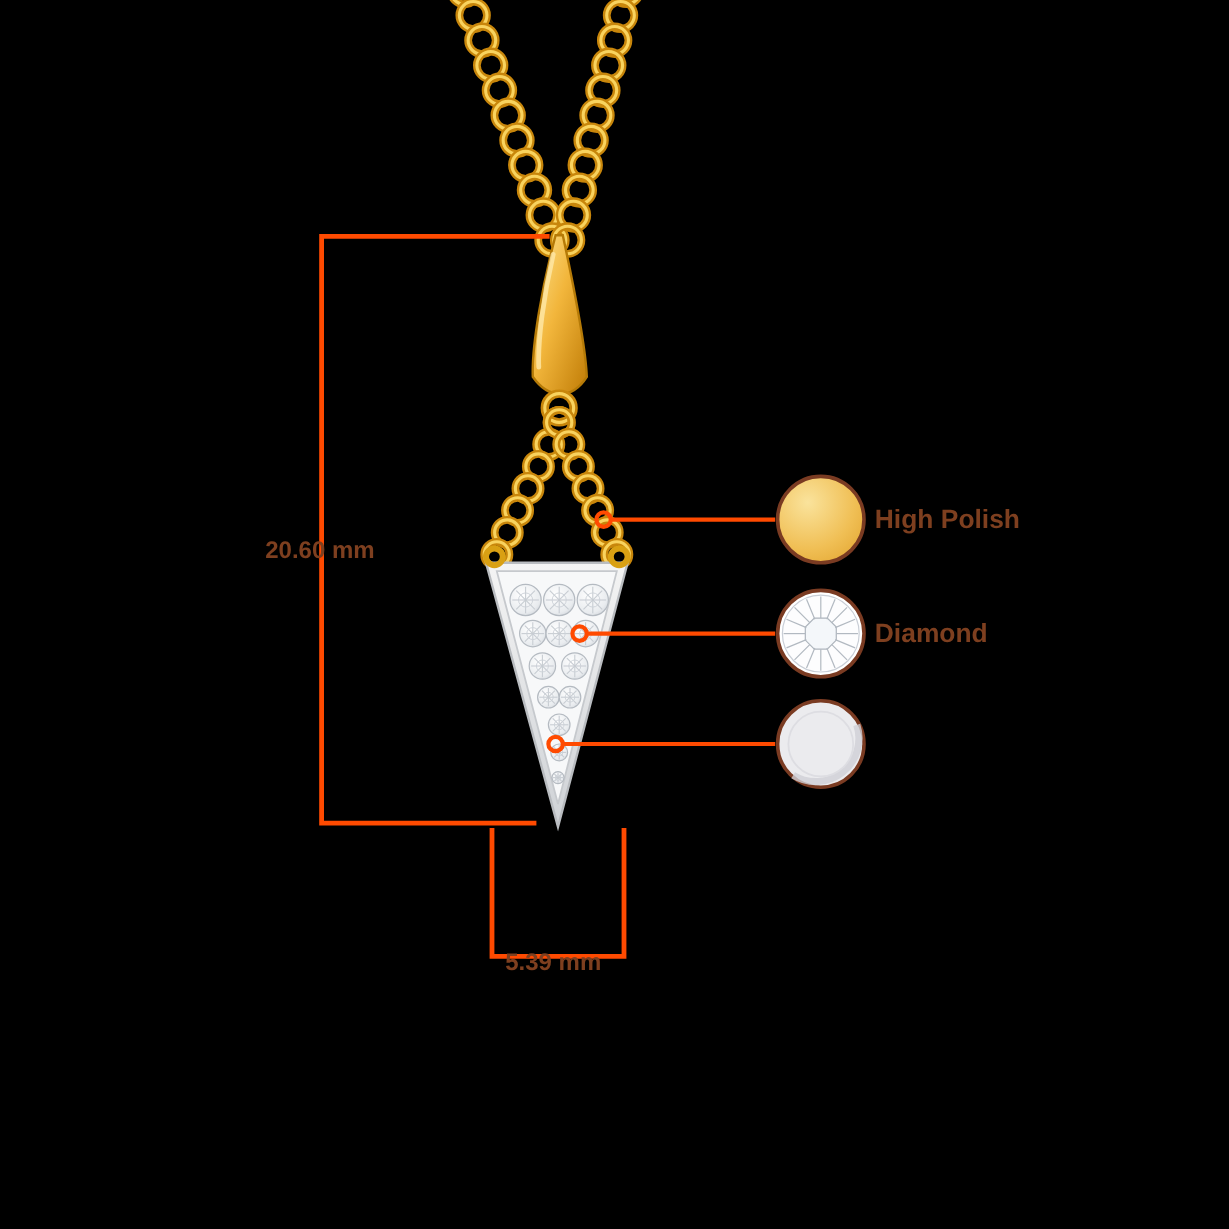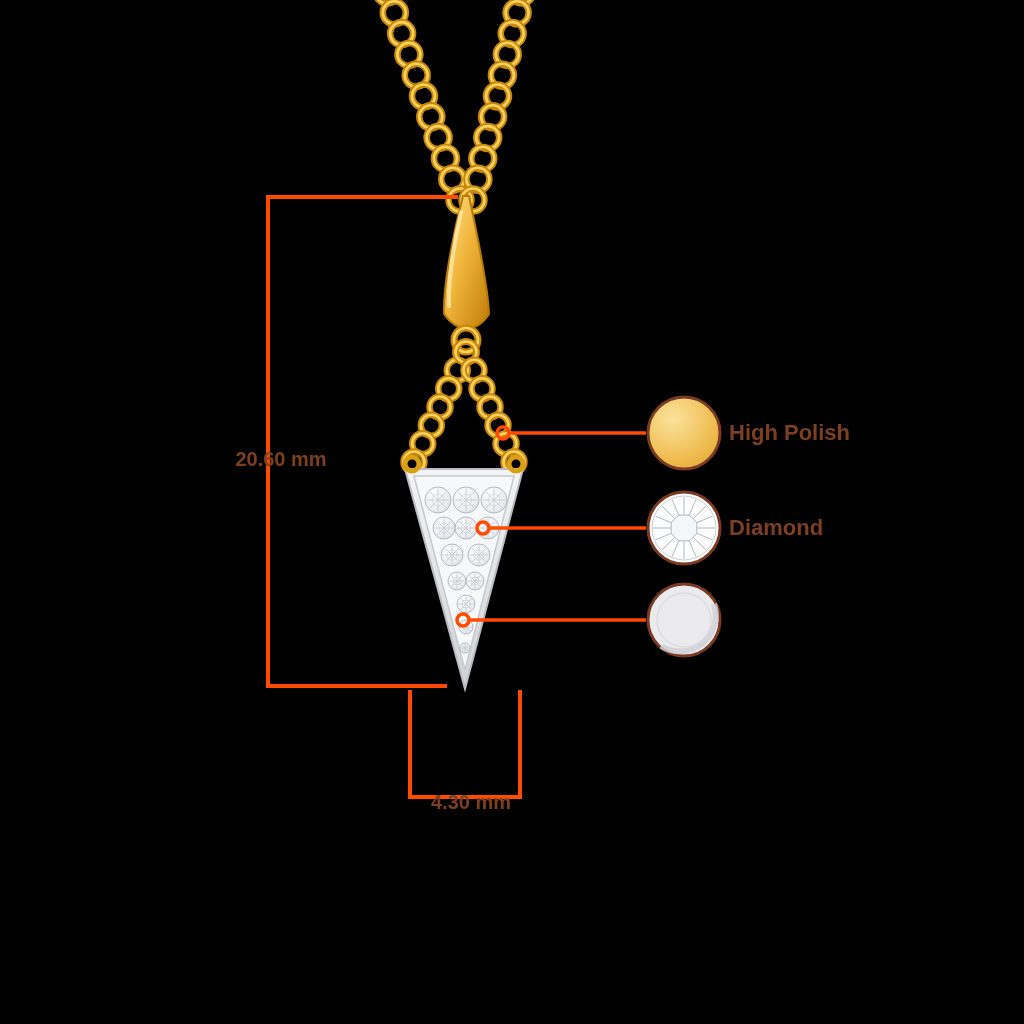--- a/index.html
+++ b/index.html
@@ -4,21 +4,21 @@
 <style>
   html,body{margin:0;padding:0;background:#000;}
   .canvas{position:relative;width:1024px;height:1024px;background:#000;overflow:hidden;
           font-family:"Liberation Sans",sans-serif;}
   .canvas svg{position:absolute;left:0;top:0;}
   .label{position:absolute;color:#7e3f1f;font-weight:bold;}
   .callout-label{font-size:22px;line-height:1.12;transform:translateY(-50%);}
   #label-high-polish{left:729px;top:433px;width:210px;}
   #label-diamond{left:729px;top:528px;width:210px;}
   #label-rhodium{left:727px;top:620px;width:112px;}
-  .dim-label{font-size:20px;text-align:center;}
+  .dim-label{font-size:20px;}
   #dim-height{left:221px;top:448px;width:120px;}
   #dim-width{left:421px;top:791px;width:100px;}
 </style>
 </head>
 <body>
 
 <div class="canvas">
 
   <svg id="scene" width="1024" height="1024" viewBox="0 0 1024 1024">
     <defs>
@@ -282,17 +282,17 @@
         </g>
     </g>
     <g>
       <circle cx="684" cy="620" r="36" fill="#ebebee" stroke="#7a3b22" stroke-width="3"></circle>
       <path d="M661,646 A36,36 0 0 0 714,604" fill="none" stroke="#cfcfd6" stroke-width="6" opacity="0.8"></path>
       <circle cx="684" cy="620" r="27" fill="none" stroke="#dddde2" stroke-width="1.5"></circle>
     </g>
   </svg>
 
   <div class="label dim-label" id="dim-height">20.60 mm</div>
-  <div class="label dim-label" id="dim-width">4.30 mm</div>
+  <div class="label dim-label" id="dim-width">5.39 mm</div>
 
   <div class="label callout-label" id="label-high-polish">High Polish</div>
   <div class="label callout-label" id="label-diamond">Diamond</div>
 </div>
 
 </body></html>

